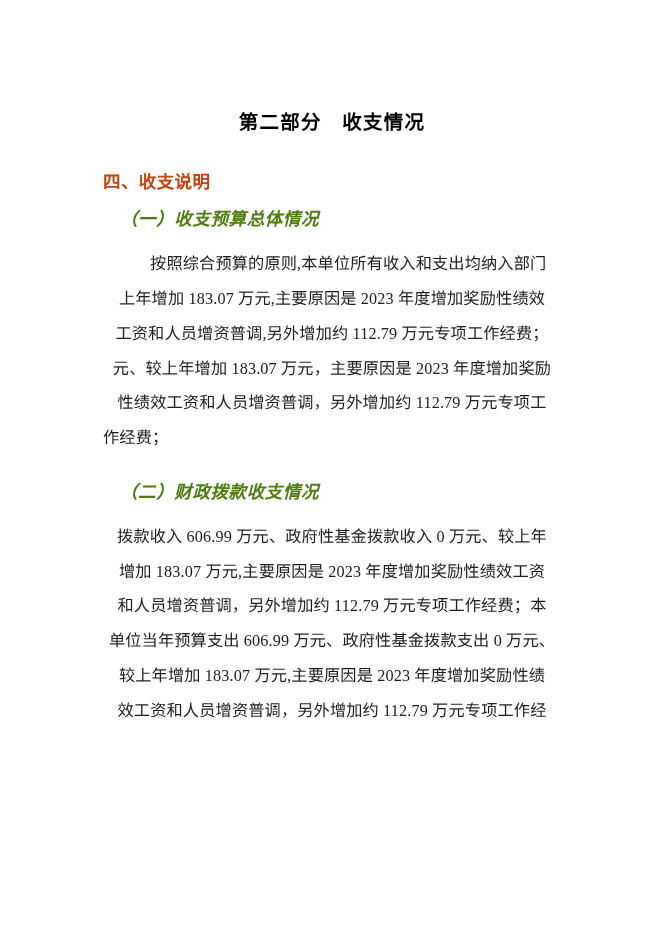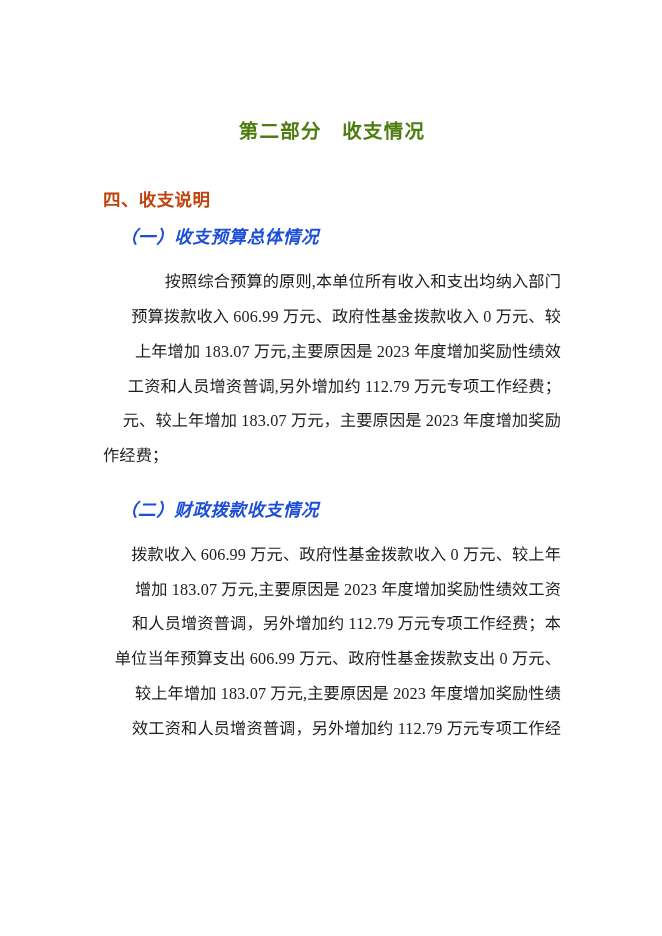--- a/index.html
+++ b/index.html
@@ -19,29 +19,29 @@
     box-sizing: border-box;
   }
   .content {
     position: absolute;
     left: 103px;
     top: 0;
     width: 458px;
   }
   
   .part-title {
-    margin: 16px;
+    margin: 7px;
     padding-top: 104px;
     text-align: center;
     font-family: "Liberation Sans", "DejaVu Sans", sans-serif;
     font-weight: 600;
     font-size: 19.5px;
     letter-spacing: 1.2px;
     line-height: 1.2;
-    color: #4d7c0f;
+    color: #000000;
     white-space: pre;
   }
   
   .h-level1 {
     margin: 0;
     padding-top: 31px;
     font-family: "Liberation Sans", "DejaVu Sans", sans-serif;
     font-weight: 700;
     font-size: 17.5px;
     letter-spacing: 0.4px;
@@ -52,21 +52,21 @@
   .h-level2 {
     margin: 0;
     padding-top: 15px;
     padding-left: 17px;
     font-family: "Liberation Serif", "DejaVu Serif", serif;
     font-weight: 700;
     font-style: italic;
     font-size: 17.5px;
     letter-spacing: 0.6px;
     line-height: 1.25;
-    color: #1d4ed8;
+    color: #4d7c0f;
   }
   .h-level2.spaced-top {
     padding-top: 26px;
   }
   
   .body-para {
     margin: 0;
     padding-top: 16px;
     font-size: 16.2px;
     line-height: 34.8px;
@@ -79,21 +79,21 @@
   }
   
   .ln {
     display: block;
     height: 34.8px;
     line-height: 34.8px;
     white-space: nowrap;
   }
   .ln.justify {
     display: flex;
-    justify-content: flex-end;
+    justify-content: center;
   }
   .ln.justify > span {
     display: inline-block;
   }
   .ln.indent2 {
     padding-left: 2em;
   }
   .ln.indent2.justify {
     box-sizing: border-box;
     width: 100%;
@@ -109,30 +109,30 @@
 
     <h2 class="h-level1">四、收支说明</h2>
 
     <h3 class="h-level2">（一）收支预算总体情况</h3>
 
     <div class="body-para">
       <span class="ln justify indent2">
         <span>按照综合预算的原则,本单位所有收入和支出均纳入部门</span>
       </span>
       <span class="ln justify">
-        <span>预算拨款收入 606.99 万元、政府性基金拨款收入 0 万元、较</span>
-      </span>
-      <span class="ln justify">
         <span>上年增加 183.07 万元,主要原因是 2023 年度增加奖励性绩效</span>
       </span>
       <span class="ln justify">
         <span>工资和人员增资普调,另外增加约 112.79 万元专项工作经费；</span>
       </span>
       <span class="ln justify">
         <span>元、较上年增加 183.07 万元，主要原因是 2023 年度增加奖励</span>
+      </span>
+      <span class="ln justify">
+        <span>性绩效工资和人员增资普调，另外增加约 112.79 万元专项工</span>
       </span>
       <span class="ln">
         <span>作经费；</span>
       </span>
     </div>
 
     <h3 class="h-level2 spaced-top">（二）财政拨款收支情况</h3>
 
     <div class="body-para">
       <span class="ln justify">

